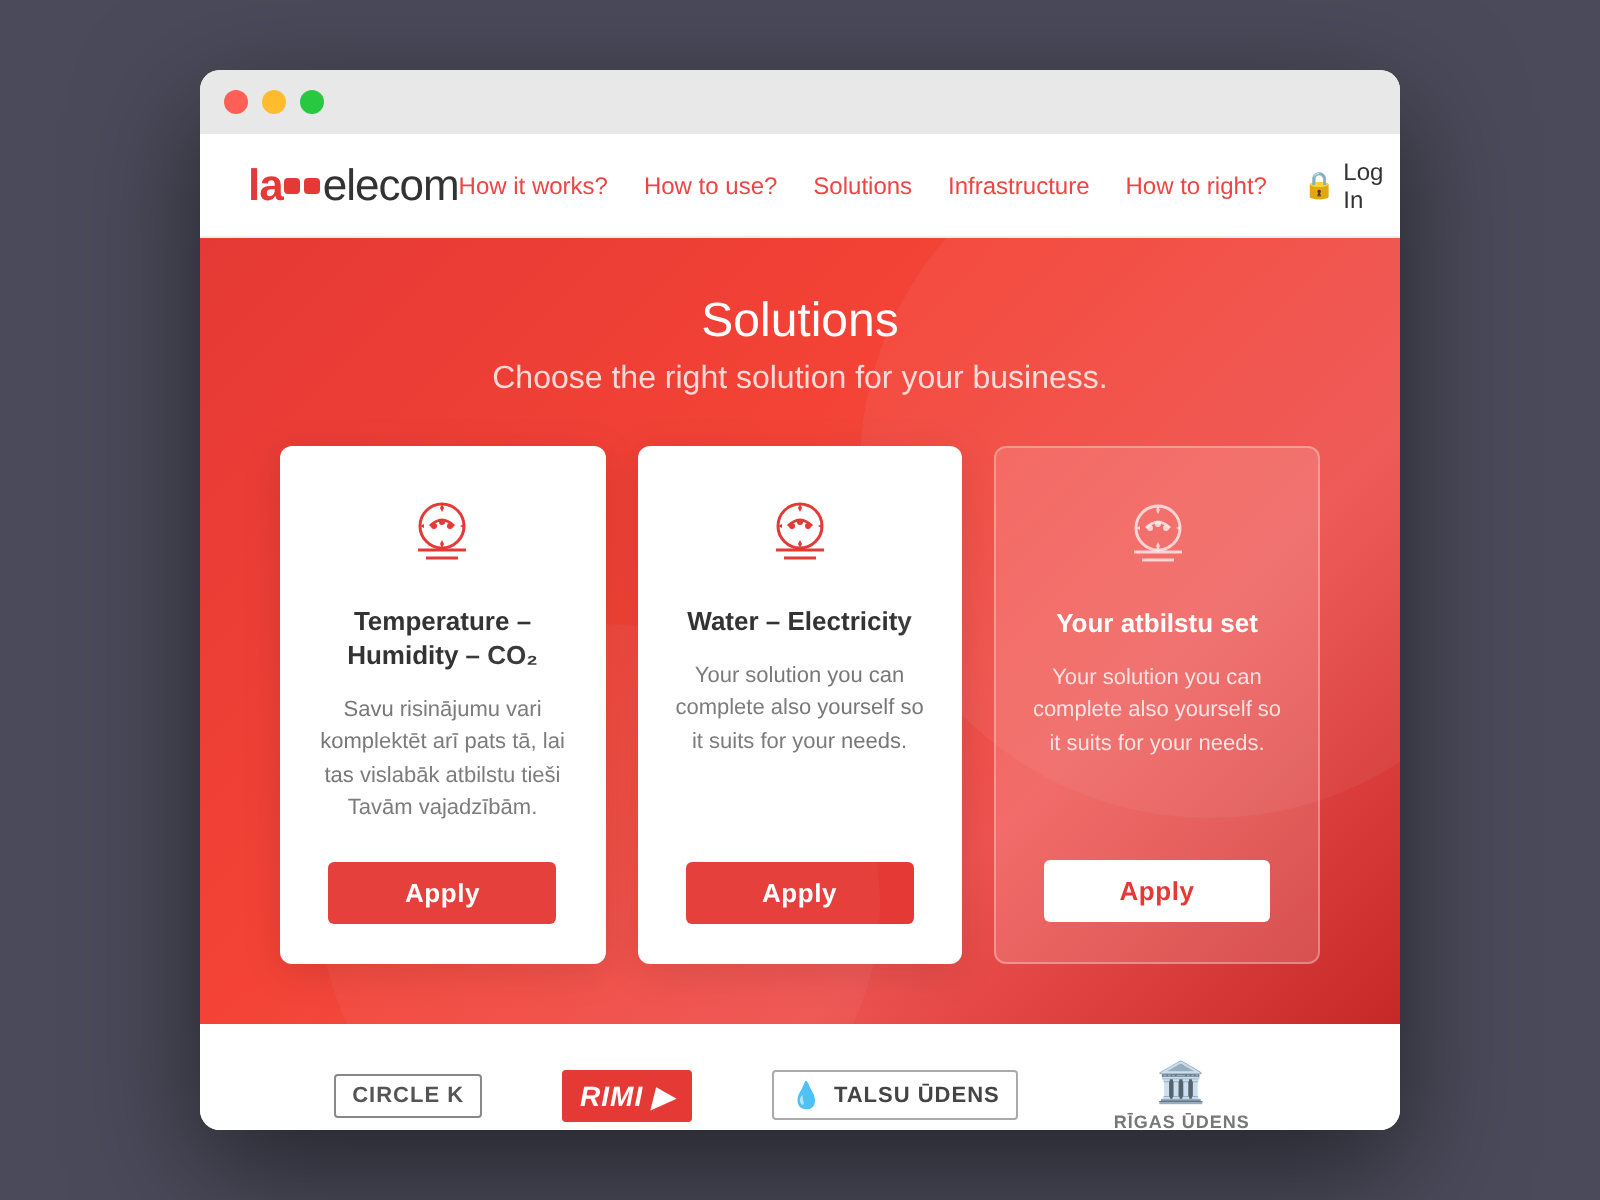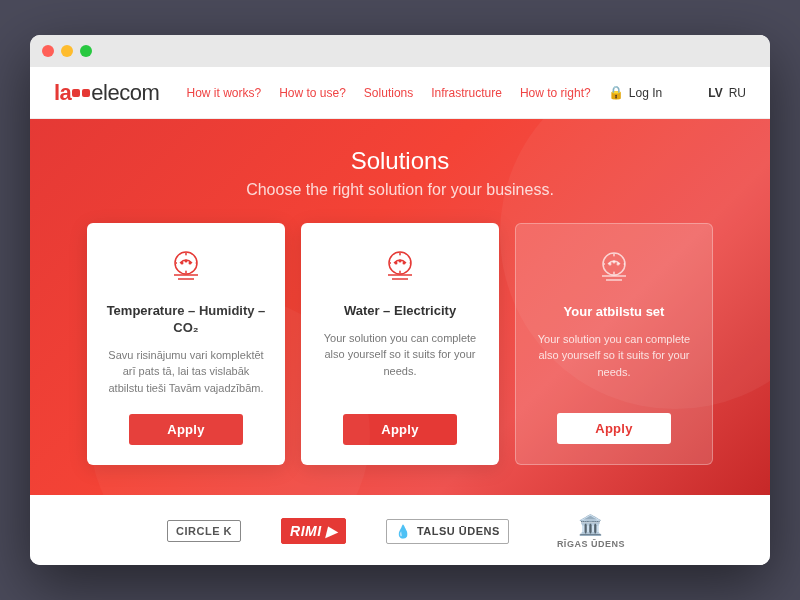--- a/index.html
+++ b/index.html
@@ -7,21 +7,21 @@
       width: 800px;
       height: 600px;
       background: #4a4a5a;
       display: flex;
       align-items: center;
       justify-content: center;
       font-family: -apple-system, BlinkMacSystemFont, 'Segoe UI', Arial, sans-serif;
       overflow: hidden;
     }
     .window {
-      width: 740px;
+      width: 600px;
       height: 530px;
       background: #fff;
       border-radius: 10px;
       overflow: hidden;
       box-shadow: 0 20px 60px rgba(0,0,0,0.5);
     }
     .titlebar {
       height: 32px;
       background: #e8e8e8;
       display: flex;

